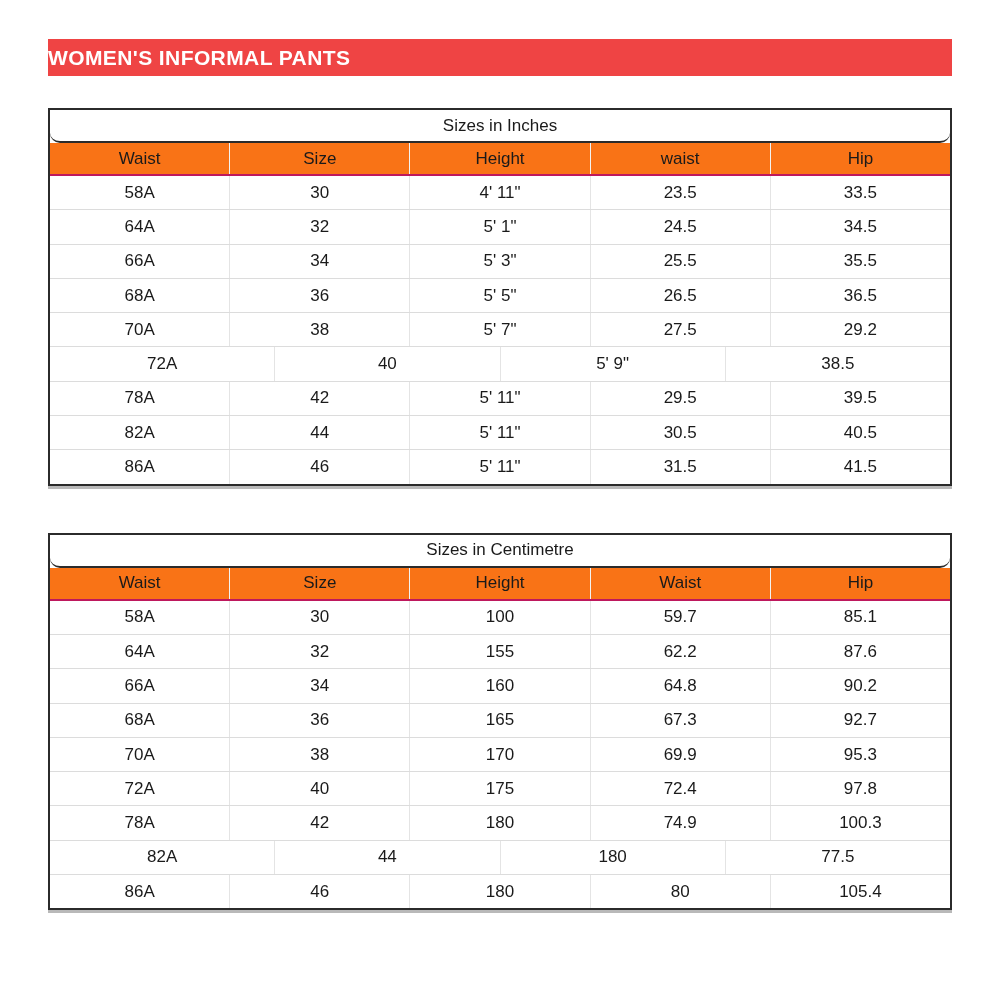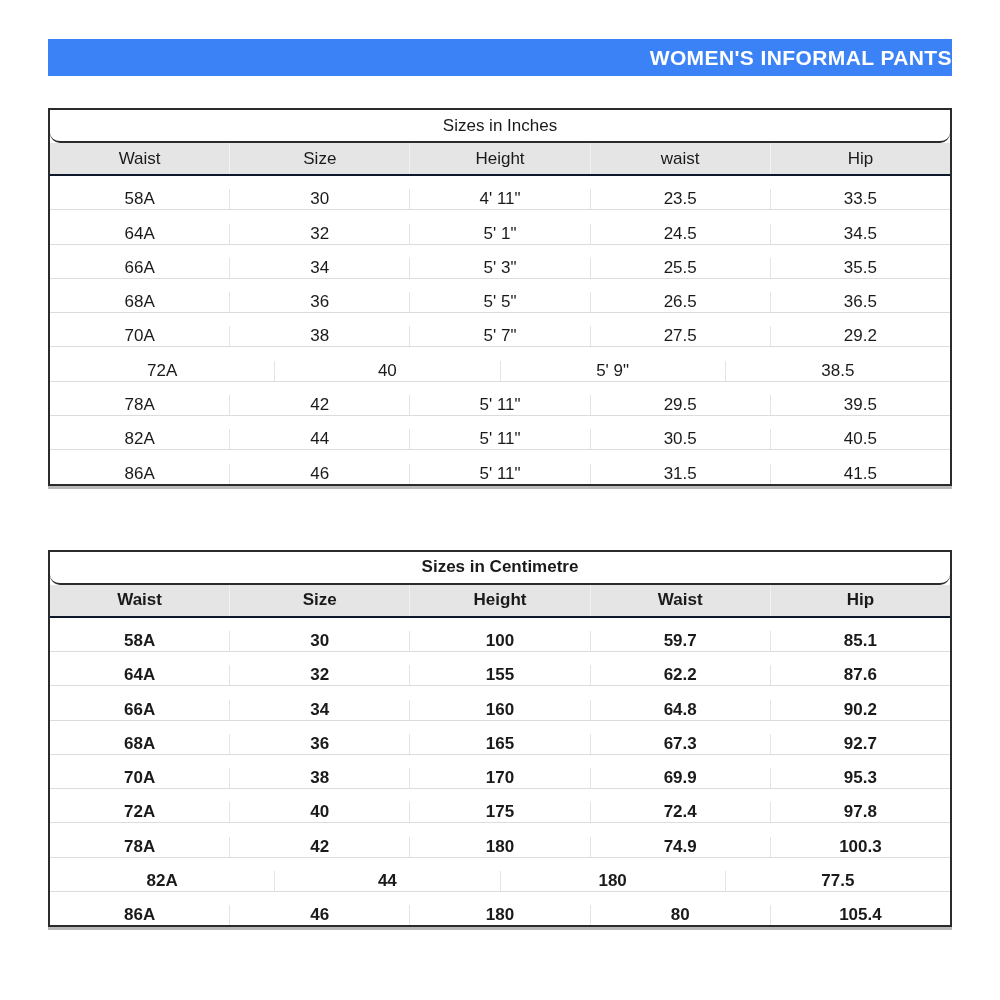--- a/index.html
+++ b/index.html
@@ -11,73 +11,71 @@
     width: 1000px;
     height: 1000px;
     font-family: "Liberation Sans", sans-serif;
     color: #1a1a1a;
     -webkit-font-smoothing: antialiased;
   }
   .banner {
     width: 904px;
     height: 37px;
     margin: 39px auto 0 auto;
-    background: #3b82f6;
+    background: #ef4444;
     color: #ffffff;
     display: flex;
     align-items: center;
-    justify-content: flex-end;
+    justify-content: flex-start;
     font-size: 21px;
     font-weight: bold;
     letter-spacing: 0.4px;
   }
   .size-table {
     width: 904px;
     margin: 32px auto 0 auto;
     border: 2px solid #2b2b2b;
     box-sizing: border-box;
     background: #ffffff;
     box-shadow: 0 3px 0 rgba(128,128,128,0.55);
   }
   .size-table.second {
-    margin-top: 64px;
-    font-weight: bold;
+    margin-top: 47px;
   }
   .table-title {
     height: 31px;
     display: flex;
     align-items: center;
     justify-content: center;
     font-size: 17px;
     border-bottom: 2px solid #2b2b2b;
     background: #ffffff;
     border-radius: 10px;
   }
   .thead {
     display: flex;
     height: 31px;
-    background: #e5e5e5;
-    border-bottom: 2px solid #0f172a;
+    background: #f97316;
+    border-bottom: 2px solid #be185d;
   }
   .cell {
     flex: 1 1 0;
     display: flex;
     align-items: center;
     justify-content: center;
     font-size: 17px;
     overflow: hidden;
     white-space: nowrap;
   }
   .thead .cell + .cell {
     border-left: 1px solid #f2f2f2;
   }
   .tbody .trow {
     display: flex;
     height: 33.3px;
-    align-items: flex-end;
   }
   .tbody .trow + .trow {
     border-top: 1px solid #dcdcdc;
   }
   .tbody .cell + .cell {
     border-left: 1px solid #e4e4e4;
   }
 </style>
 </head>
 <body>

